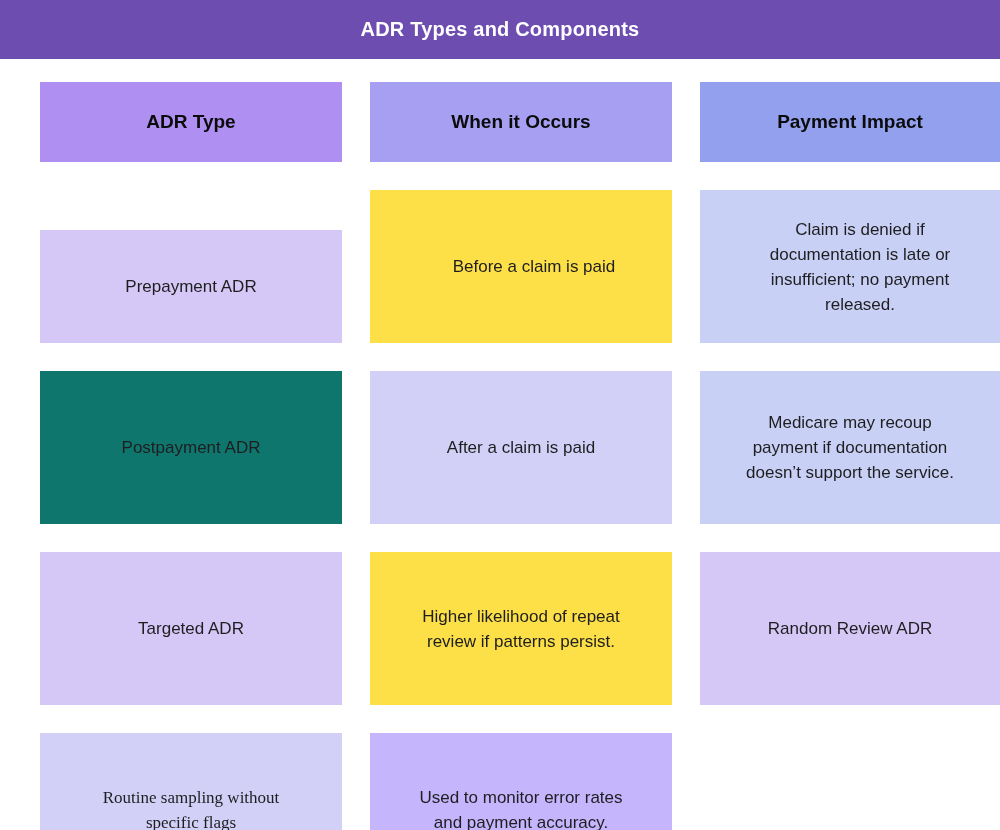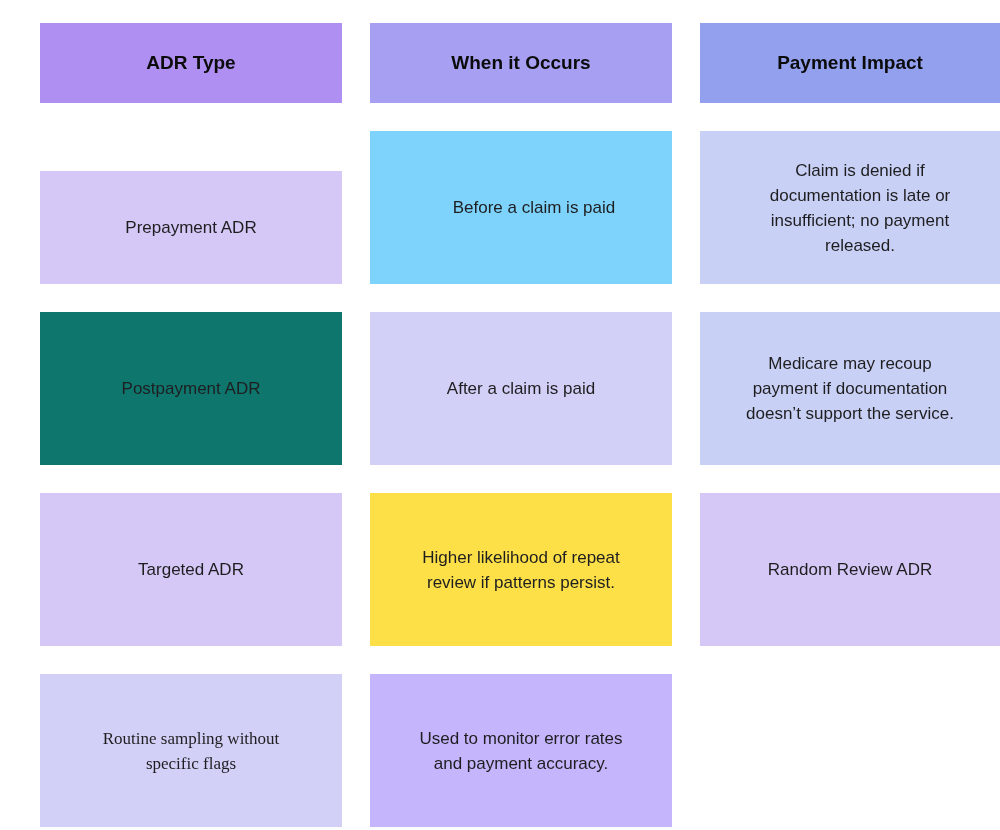--- a/index.html
+++ b/index.html
@@ -57,26 +57,29 @@
     font-weight: 400;
     color: #1e1e20;
     line-height: 25px;
     white-space: pre-line;
   }
 </style>
 </head>
 <body>
 
 <div class="page">
+  <header class="banner" style="background: rgb(110, 77, 177);">
+    <h1 style="color: rgb(255, 255, 255);">ADR Types and Components</h1>
+  </header>
   <main class="adr-table">
       <div class="cell header-cell" style="background: rgb(175, 144, 242);">ADR Type</div>
       <div class="cell header-cell" style="background: rgb(167, 160, 242);">When it Occurs</div>
       <div class="cell header-cell" style="background: rgb(147, 160, 238);">Payment Impact</div>
       <div class="cell body-cell" style="background: rgb(213, 200, 246); margin-top: 40px;">Prepayment ADR</div>
-      <div class="cell body-cell" style="background: #7dd3fc; padding-left: 44px;">Before a claim is paid</div>
+      <div class="cell body-cell" style="background: #fde047; padding-left: 44px;">Before a claim is paid</div>
       <div class="cell body-cell" style="background: rgb(201, 208, 245); padding-left: 38px;">Claim is denied if
 documentation is late or
 insufficient; no payment
 released.</div>
       <div class="cell body-cell" style="background: #0f766e;">Postpayment ADR</div>
       <div class="cell body-cell" style="background: rgb(210, 208, 247);">After a claim is paid</div>
       <div class="cell body-cell" style="background: rgb(201, 208, 245);">Medicare may recoup
 payment if documentation
 doesn’t support the service.</div>
       <div class="cell body-cell" style="background: rgb(213, 200, 246);">Targeted ADR</div>

